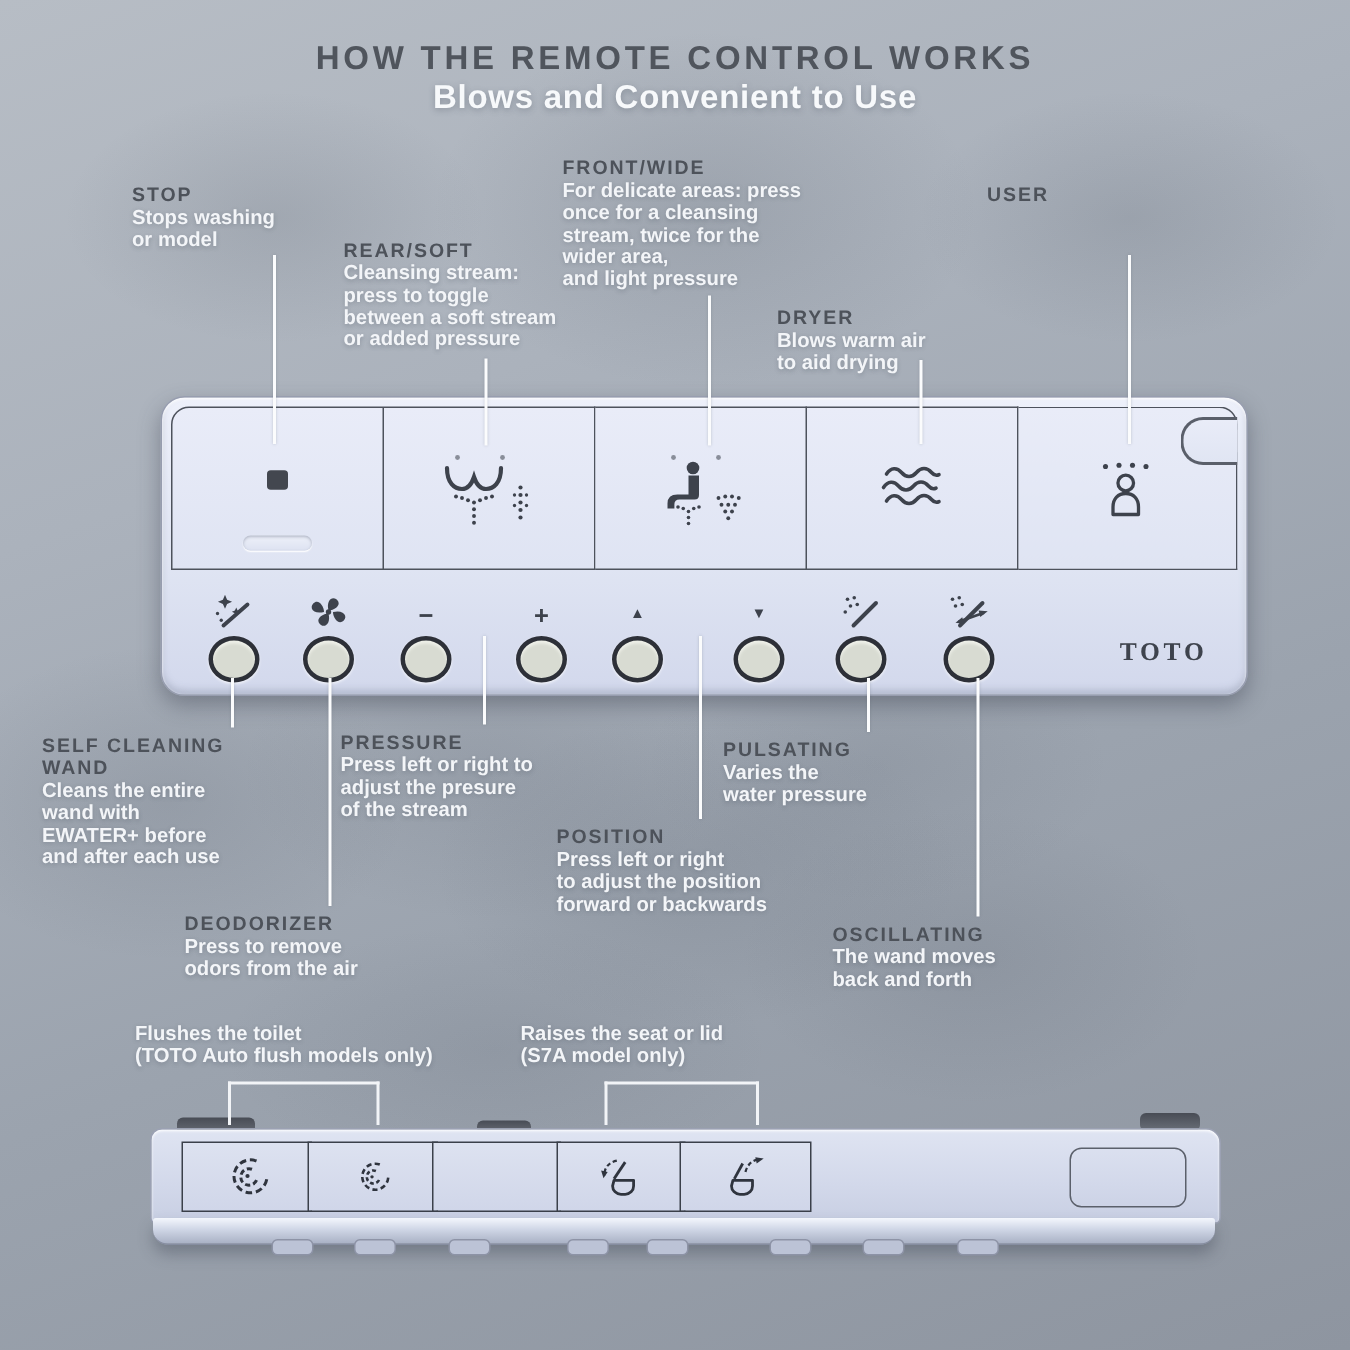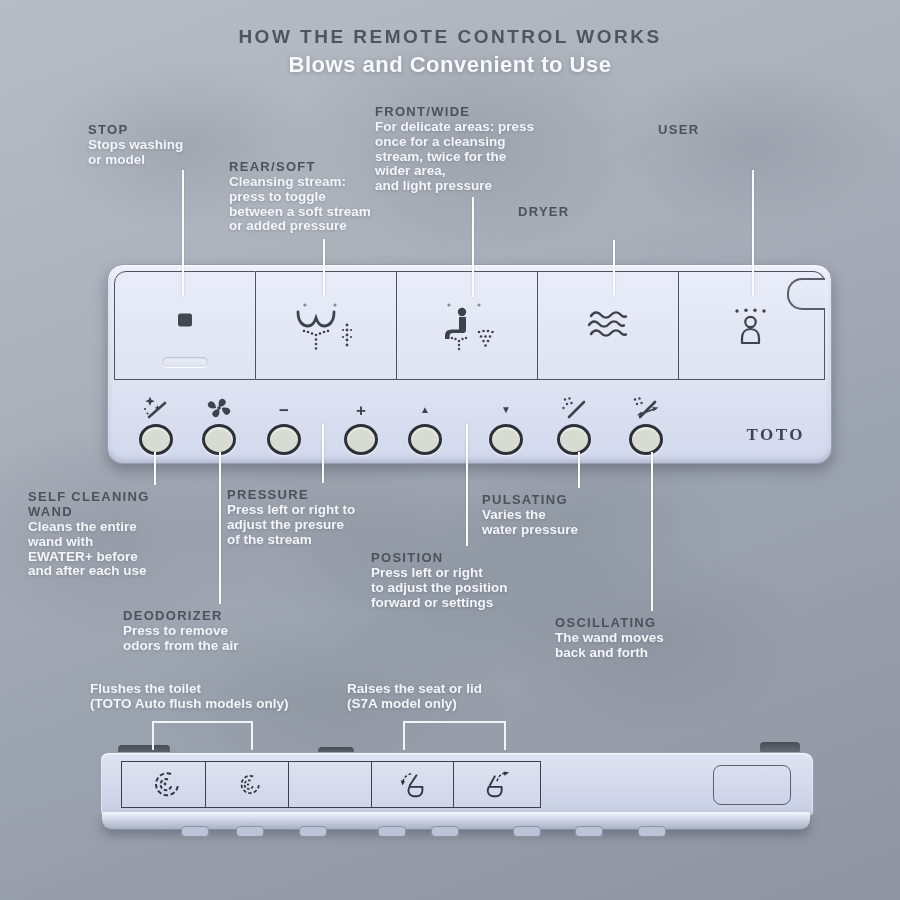--- a/index.html
+++ b/index.html
@@ -13,21 +13,21 @@
       radial-gradient(230px 150px at 112px 535px, rgba(80,88,100,.16), transparent 70%),
       radial-gradient(230px 140px at 322px 515px, rgba(80,88,100,.14), transparent 70%),
       radial-gradient(250px 150px at 465px 580px, rgba(80,88,100,.16), transparent 70%),
       radial-gradient(220px 130px at 585px 510px, rgba(80,88,100,.13), transparent 70%),
       radial-gradient(220px 140px at 648px 638px, rgba(80,88,100,.14), transparent 70%),
       radial-gradient(260px 120px at 330px 700px, rgba(80,88,100,.12), transparent 70%),
       linear-gradient(160deg,#b7bdc5 0%,#abb2bc 30%,#9ba3ae 62%,#8e95a0 100%);
   }
   .abs{position:absolute;}
   
-  .title{left:0;right:0;top:26px;text-align:center;color:#50555d;font-size:19px;font-weight:bold;letter-spacing:2.5px;}
+  .title{left:0;right:0;top:26px;text-align:center;color:#50555d;font-size:22px;font-weight:bold;letter-spacing:2.5px;}
   .subtitle{left:0;right:0;top:52px;text-align:center;color:#f7f9fb;font-size:22px;font-weight:bold;letter-spacing:.5px;text-shadow:0 1px 4px rgba(70,78,92,.35);}
   
   .co{transform:translateX(-50%);text-align:left;z-index:3;width:190px;}
   .co .t{color:#4d525a;font-size:13px;font-weight:bold;letter-spacing:1.3px;line-height:15px;white-space:pre-line;}
   .co .b{color:#f3f5f8;font-size:13.5px;font-weight:bold;line-height:14.8px;white-space:pre-line;text-shadow:0 1px 3px rgba(70,78,92,.3);margin-top:1px;}
   .vline{width:2px;background:#fbfcfd;z-index:2;box-shadow:0 0 2px rgba(90,98,110,.3);}
   .bracket{border:2px solid #f2f4f7;border-bottom:none;z-index:2;}
   
   .remote{left:107px;top:264px;width:723px;height:198px;border-radius:16px;
     background:linear-gradient(180deg,#edf0fa 0%,#e0e5f3 55%,#d2d8ec 100%);
@@ -91,20 +91,22 @@
 <div class="abs co" style="left:470px;top:104px;">
   <div class="t">FRONT/WIDE</div>
   <div class="b">For delicate areas: press
 once for a cleansing
 stream, twice for the
 wider area,
 and light pressure</div>
 </div>
 <div class="abs co" style="left:613px;top:204px;">
   <div class="t">DRYER</div>
+  <div class="b">Blows warm air
+to aid drying</div>
 </div>
 <div class="abs co" style="left:753px;top:122px;">
   <div class="t">USER</div>
 </div>
 
 <div class="abs vline" style="left:182px;top:170px;height:126px;"></div>
 <div class="abs vline" style="left:323px;top:239px;height:58px;"></div>
 <div class="abs vline" style="left:472px;top:197px;height:100px;"></div>
 <div class="abs vline" style="left:613px;top:240px;height:56px;"></div>
 <div class="abs vline" style="left:752px;top:170px;height:126px;"></div>
@@ -309,21 +311,21 @@
 </div>
 <div class="abs co" style="left:218px;top:608px;">
   <div class="t">DEODORIZER</div>
   <div class="b">Press to remove
 odors from the air</div>
 </div>
 <div class="abs co" style="left:466px;top:550px;">
   <div class="t">POSITION</div>
   <div class="b">Press left or right
 to adjust the position
-forward or settings</div>
+forward or backwards</div>
 </div>
 <div class="abs co" style="left:577px;top:492px;">
   <div class="t">PULSATING</div>
   <div class="b">Varies the
 water pressure</div>
 </div>
 <div class="abs co" style="left:650px;top:615px;">
   <div class="t">OSCILLATING</div>
   <div class="b">The wand moves
 back and forth</div>

